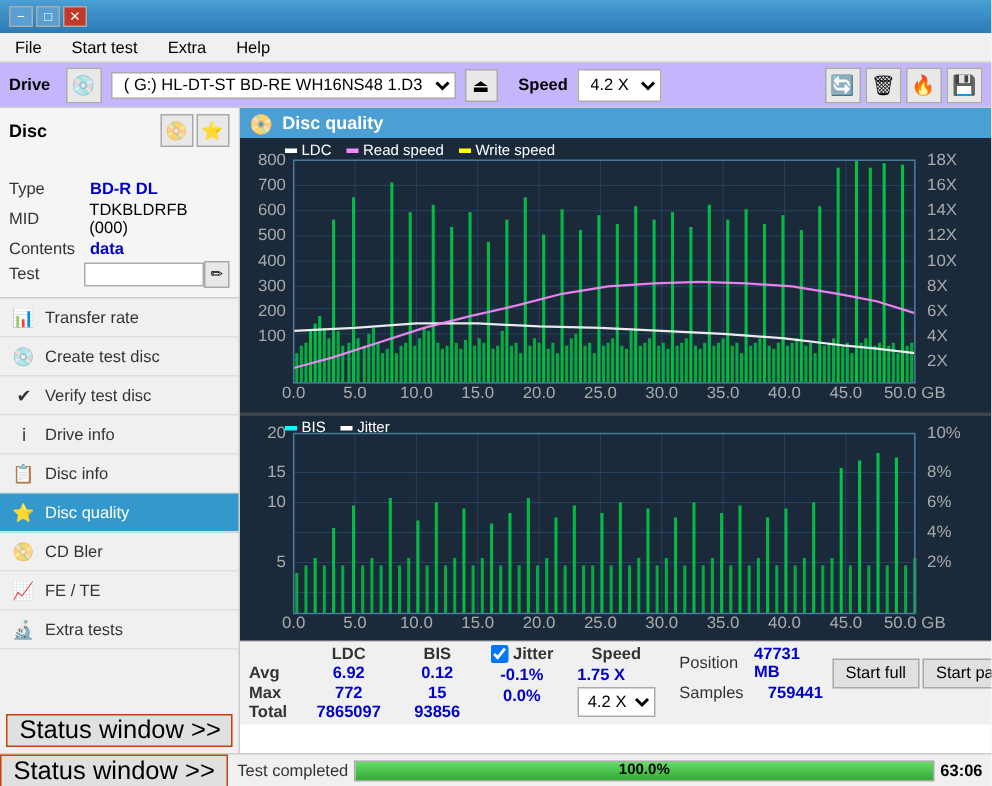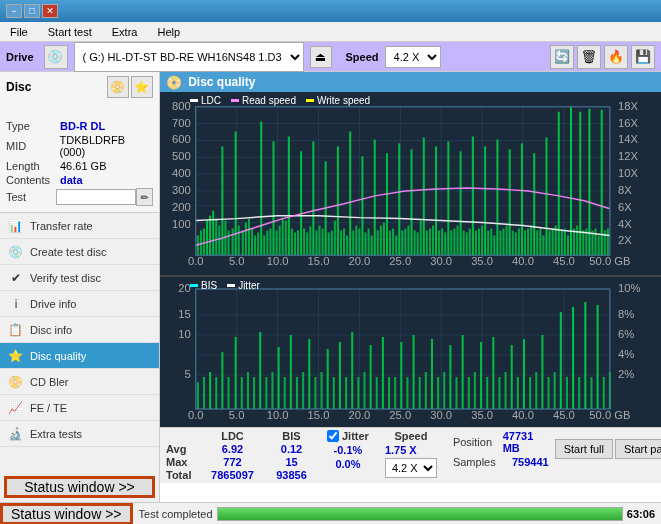--- a/index.html
+++ b/index.html
@@ -45,21 +45,21 @@
       background: #c4b5fd;
       height: 30px;
       display: flex;
       align-items: center;
       padding: 0 6px;
       border-bottom: 1px solid #ccc;
       gap: 6px;
     }
     .drive-label { font-weight: bold; font-size: 11px; margin-right: 4px; }
     .drive-select {
-      height: 30px;
+      height: 18px;
       border: 1px solid #aaa;
       background: white;
       font-size: 11px;
       padding: 0 4px;
       min-width: 200px;
     }
     .drive-btn {
       height: 22px;
       width: 22px;
       background: #e8e8e8;
@@ -159,24 +159,24 @@
       height: 22px;
       background: #f0f0f0;
       border-top: 1px solid #ccc;
       display: flex;
       align-items: center;
       gap: 0;
     }
     .status-btn {
       height: 22px;
       background: #e0e0e0;
-      border: 3px solid #c2410c;
+      border: 1px solid #c2410c;
       padding: 0 8px;
       cursor: pointer;
-      font-size: 14px;
+      font-size: 17px;
       white-space: nowrap;
     }
     .status-progress-container {
       flex: 1;
       height: 14px;
       background: #ddd;
       border: 1px solid #aaa;
       margin: 0 4px;
       position: relative;
       overflow: hidden;
@@ -353,24 +353,20 @@
           <div class="drive-btn">⭐</div>
         </div>
       </div>
       <div class="disc-row">
         <span class="disc-key">Type</span>
         <span class="disc-val">BD-R DL</span>
       </div>
       <div class="disc-row">
         <span class="disc-key">MID</span>
         <span class="disc-val-black">TDKBLDRFB (000)</span>
-      </div>
-      <div class="disc-row">
-        <span class="disc-key">Length</span>
-        <span class="disc-val-black">46.61 GB</span>
       </div>
       <div class="disc-row">
         <span class="disc-key">Contents</span>
         <span class="disc-val">data</span>
       </div>
       <div class="disc-row">
         <span class="disc-key">Test</span>
         <input class="label-input" type="text" style="">
         <div class="drive-btn" style="width:18px;height:18px;font-size:10px;">✏</div>
       </div>
@@ -843,15 +839,16 @@
     </div>
 
   </div>
 </div>
 
 <div class="status-bar">
   <button class="status-btn">Status window &gt;&gt;</button>
   <span class="status-text">Test completed</span>
   <div class="status-progress-container">
     <div class="status-progress-bar" style="width:100%;"></div>
+    <div class="status-pct">100.0%</div>
   </div>
   <span class="status-time">63:06</span>
 </div>
 
 </body></html>

